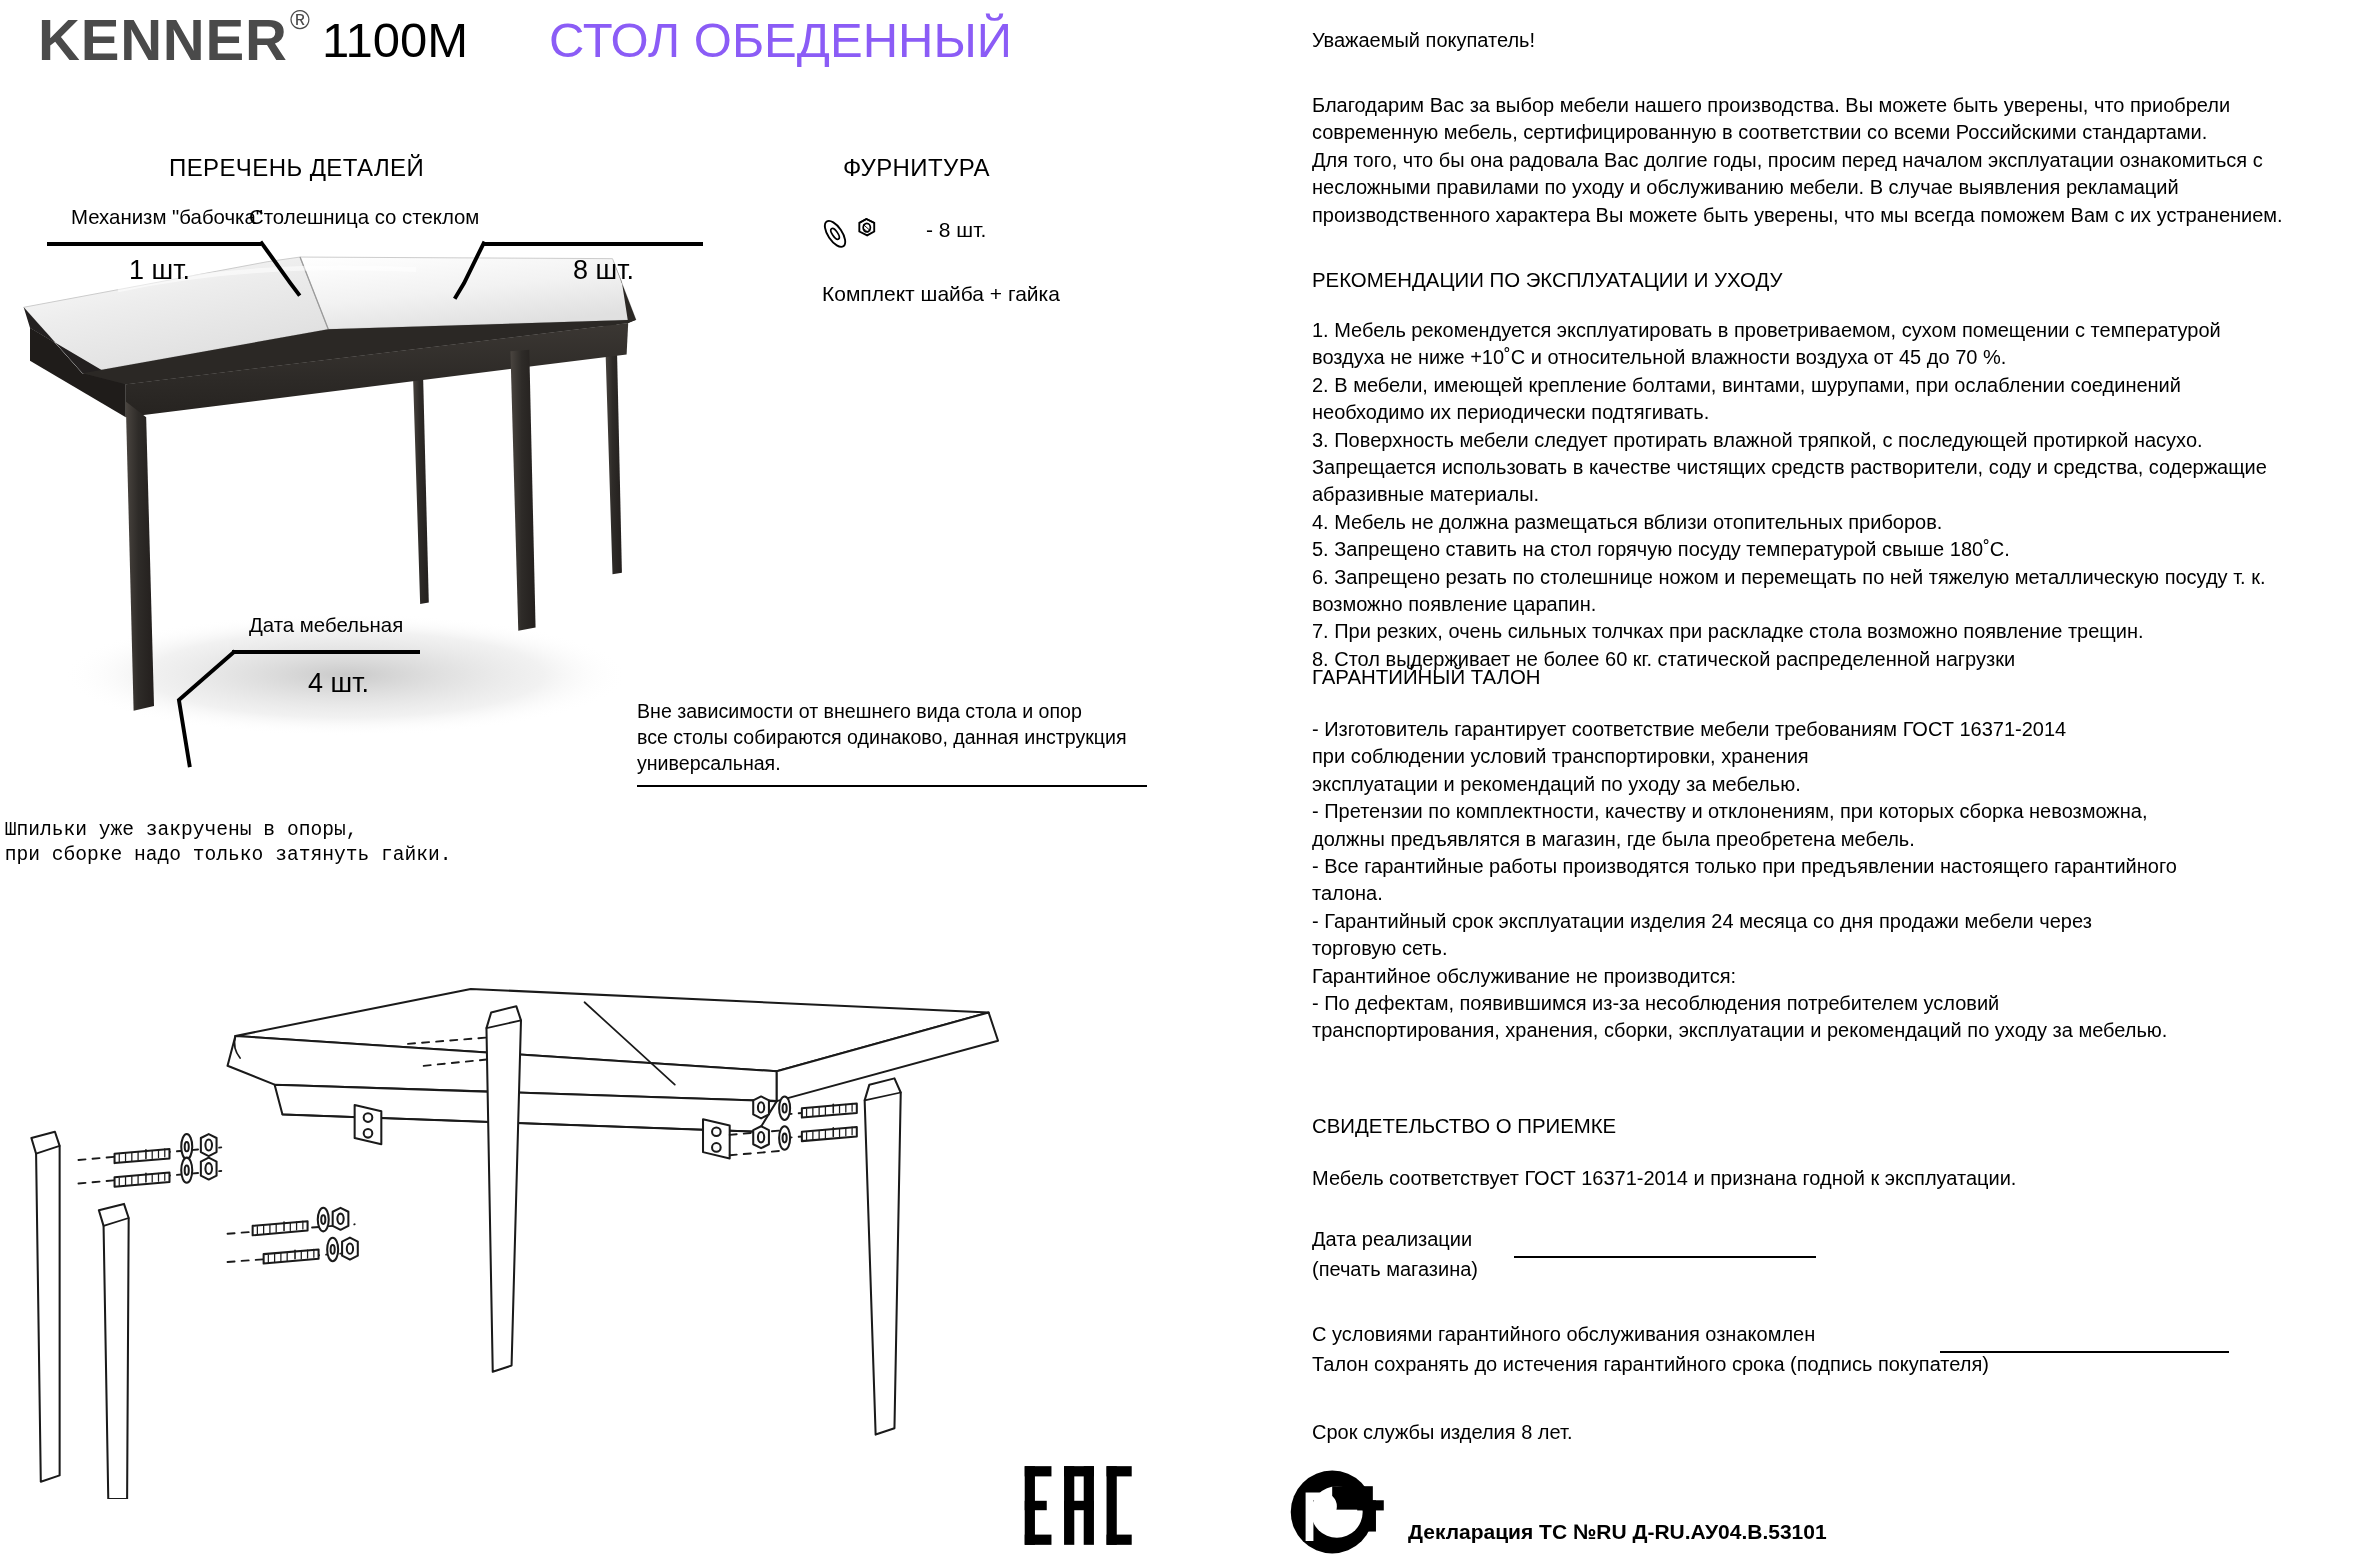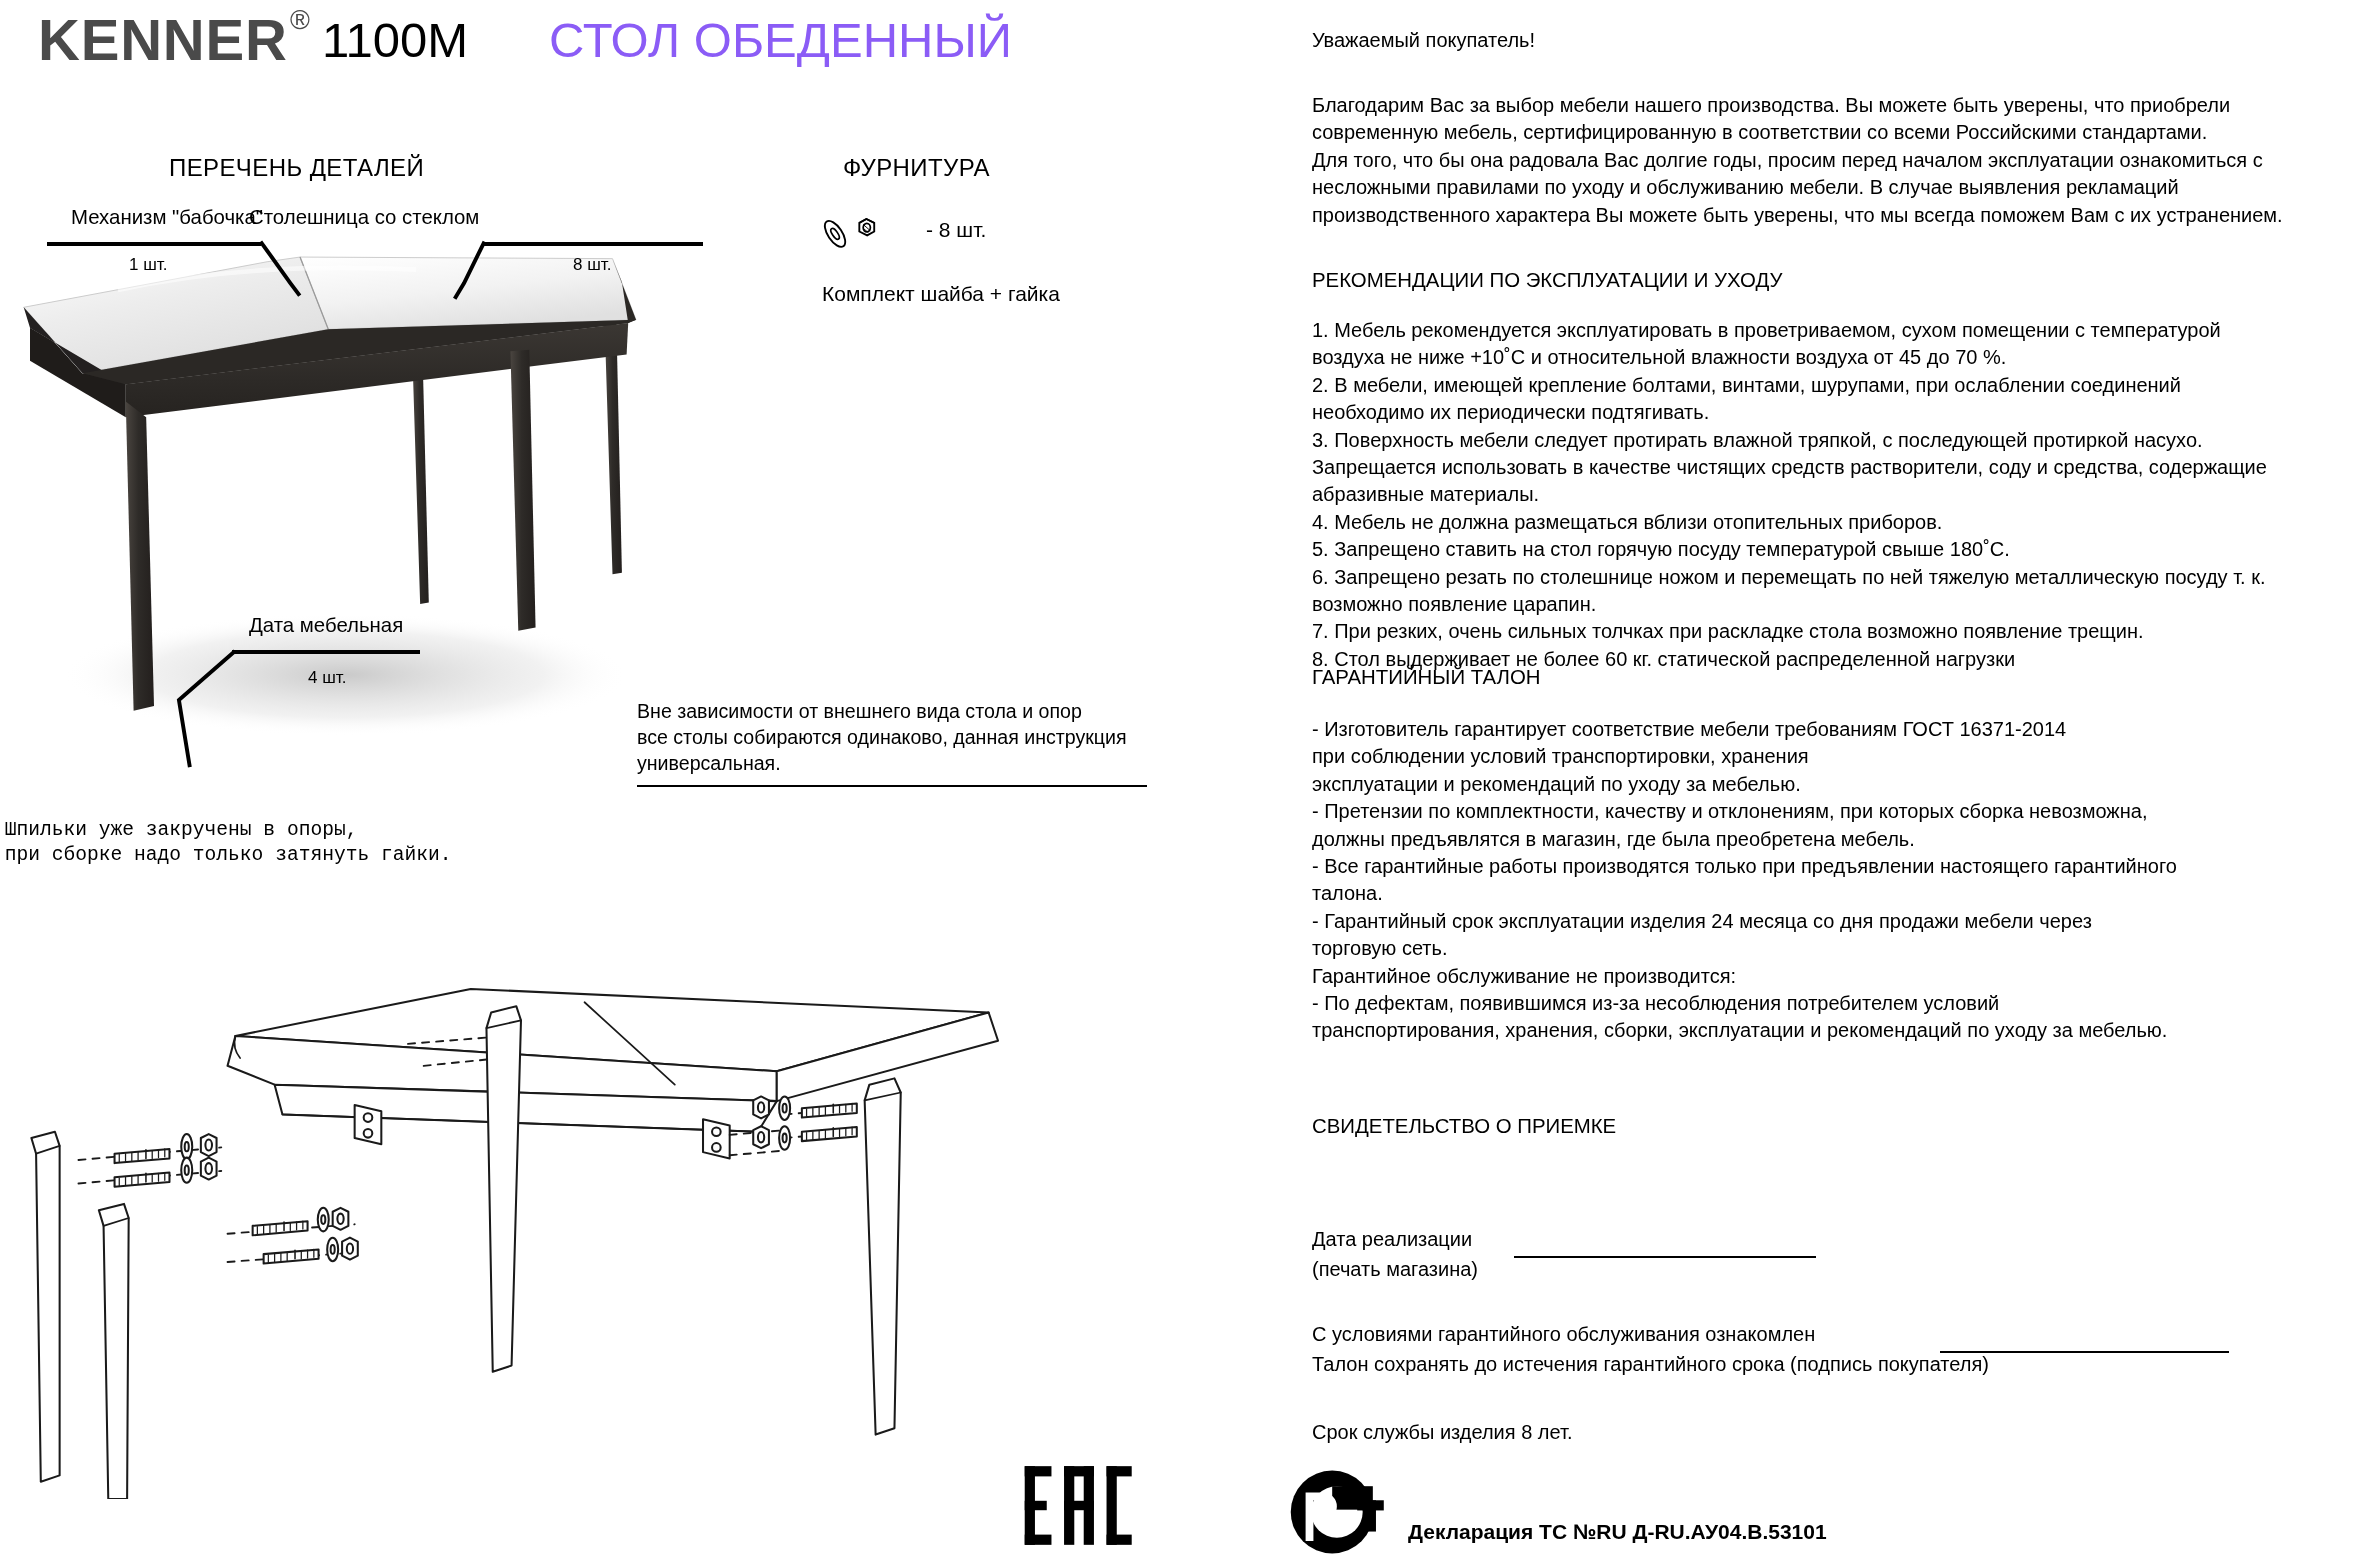--- a/index.html
+++ b/index.html
@@ -38,21 +38,21 @@
     position:absolute; left:169px; top:154px;
     font-size:24px; letter-spacing:0.4px;
   }
   .hw-heading {
     position:absolute; left:843px; top:154px;
     font-size:24px; letter-spacing:0.4px;
   }
 
   
   .callout { position:absolute; font-size:20.4px; white-space:nowrap; }
-  .callout-qty { position:absolute; font-size:17px; white-space:nowrap; }
+  .callout-qty { position:absolute; font-size:27px; white-space:nowrap; }
   .lead-rule { position:absolute; background:#000; height:3.9px; }
 
   
   .hw-qty { position:absolute; left:926px; top:218px; font-size:21px; }
   .hw-caption { position:absolute; left:822px; top:282px; font-size:21px; }
   .hw-icons { position:absolute; left:816px; top:208px; width:71px; height:47px; }
 
   
   .note-universal {
     position:absolute; left:637px; top:698px;
@@ -354,20 +354,21 @@
 должны предъявлятся в магазин, где была преобретена мебель.
 - Все гарантийные работы производятся только при предъявлении настоящего гарантийного
 талона.
 - Гарантийный срок эксплуатации изделия 24 месяца со дня продажи мебели через
 торговую сеть.
 Гарантийное обслуживание не производится:
 - По дефектам, появившимся из-за несоблюдения потребителем условий
 транспортирования, хранения, сборки, эксплуатации и рекомендаций по уходу за мебелью.</div>
 
     <div class="rc-heading" style="top:1113px;">СВИДЕТЕЛЬСТВО О ПРИЕМКЕ</div>
+    <div class="rc-block" style="top:1165px;">Мебель соответствует ГОСТ 16371-2014 и признана годной к эксплуатации.</div>
 
     <div class="rc-block" style="top:1226px;">Дата реализации</div>
     <div class="sig-line" style="left:202px; top:1256px; width:302px;"></div>
     <div class="rc-block" style="top:1256px;">(печать магазина)</div>
 
     <div class="rc-block" style="top:1321px;">С условиями гарантийного обслуживания ознакомлен</div>
     <div class="sig-line" style="left:628px; top:1351px; width:289px;"></div>
     <div class="rc-block" style="top:1351px;">Талон сохранять до истечения гарантийного срока (подпись покупателя)</div>
 
     <div class="rc-block" style="top:1419px;">Срок службы изделия 8 лет.</div>

